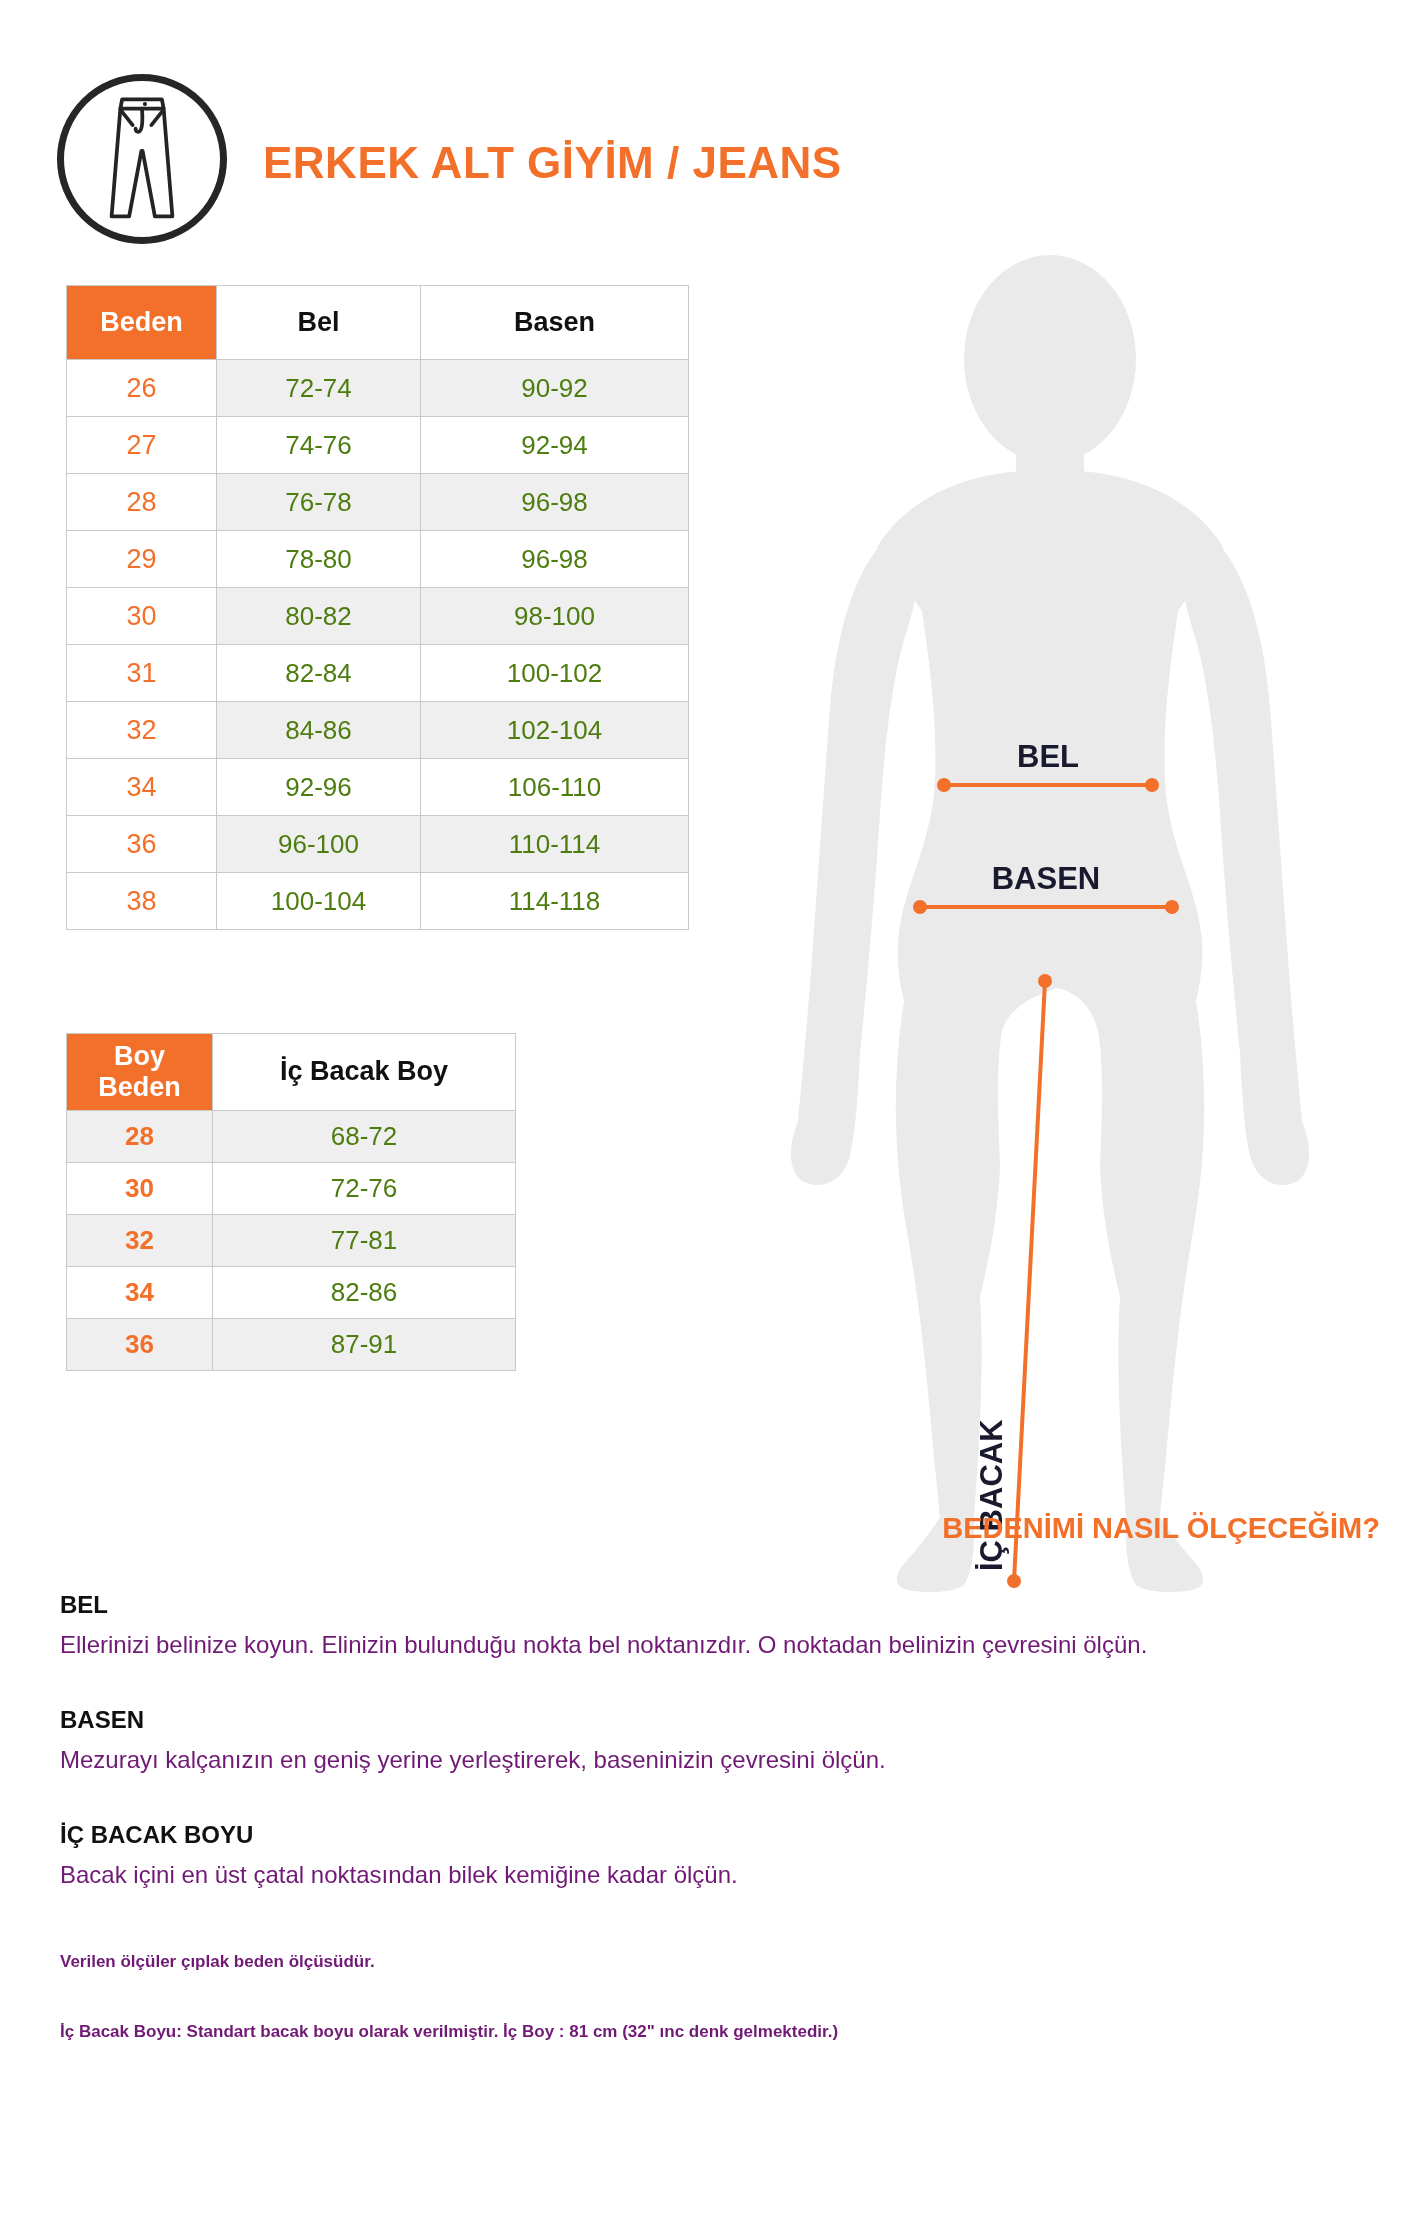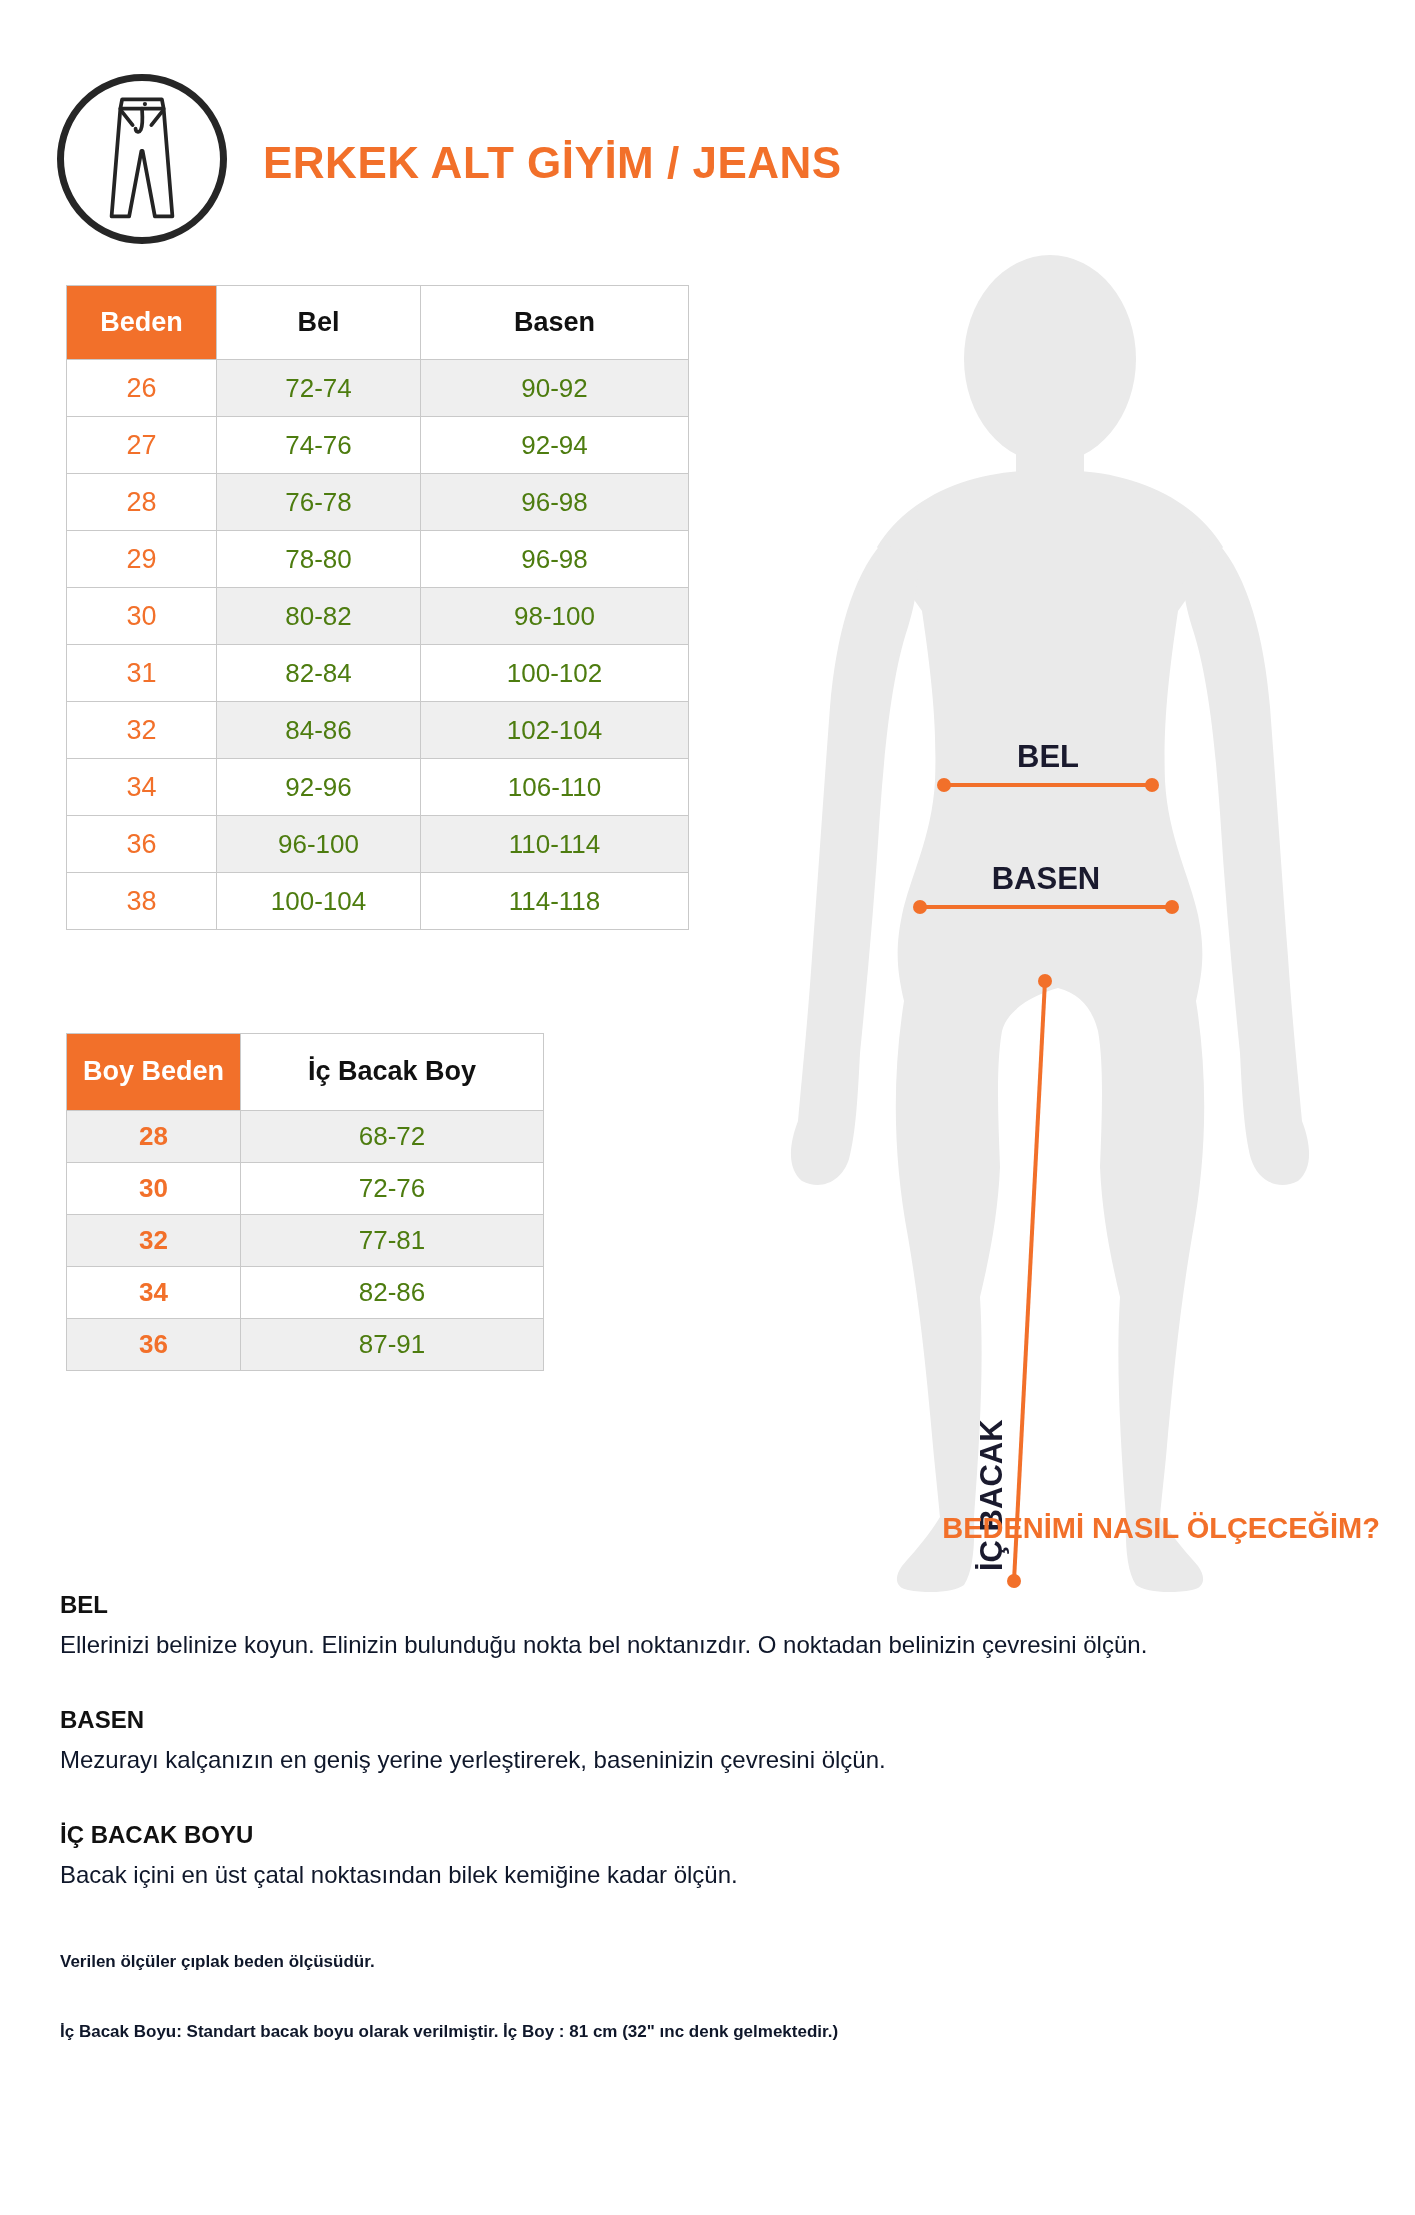--- a/index.html
+++ b/index.html
@@ -38,37 +38,37 @@
   .tbl1 td{height:57px;}
   .tbl1 th:nth-child(1){width:150px;}
   .tbl1 th:nth-child(2){width:204px;}
   .tbl1 th:nth-child(3){width:268px;}
   .tbl1 tbody td:first-child{color:var(--accent);font-weight:normal;font-size:27px;background:#fff;}
   .tbl1 tbody tr:nth-child(odd) td:not(:first-child){background:var(--stripe);}
 
   .tbl2{left:66px;top:1033px;width:449px;}
   .tbl2 th{height:77px;line-height:1.15;}
   .tbl2 td{height:52px;}
-  .tbl2 th:nth-child(1){width:174px;padding:0 14px;}
+  .tbl2 th:nth-child(1){width:146px;padding:0 14px;}
   .tbl2 th:nth-child(2){width:303px;}
   .tbl2 tbody td:first-child{color:var(--accent);font-weight:bold;font-size:26px;}
   .tbl2 tbody tr:nth-child(odd) td{background:var(--stripe);}
 
   
   .figure{position:absolute;left:780px;top:255px;width:620px;height:1350px;}
   .sil{fill:var(--silhouette);}
   .mline{stroke:var(--accent);stroke-width:4;fill:none;}
   .mdot{fill:var(--accent);}
   .mlabel{fill:var(--navy);font-family:"Liberation Sans",sans-serif;font-size:31px;font-weight:bold;}
 
   
   .howto{position:absolute;left:60px;top:1512px;width:1320px;color:var(--ink);}
   .howto-title{margin:0 0 24px 0;font-size:29px;font-weight:bold;color:var(--accent);text-align:right;}
   .howto h3{margin:46px 0 10px 0;font-size:24px;font-weight:bold;color:#111;}
-  .howto p{margin:0;font-size:24px;line-height:1.3;color:#0f172a;}
+  .howto p{margin:0;font-size:24px;line-height:1.3;color:#701a75;}
   .howto .note{font-weight:bold;font-size:17px;}
   .howto .note1{margin-top:60px;}
   .howto .note2{margin-top:48px;}
 </style>
 </head>
 <body>
 
 <div class="page">
 
   <div class="icon-circle">

